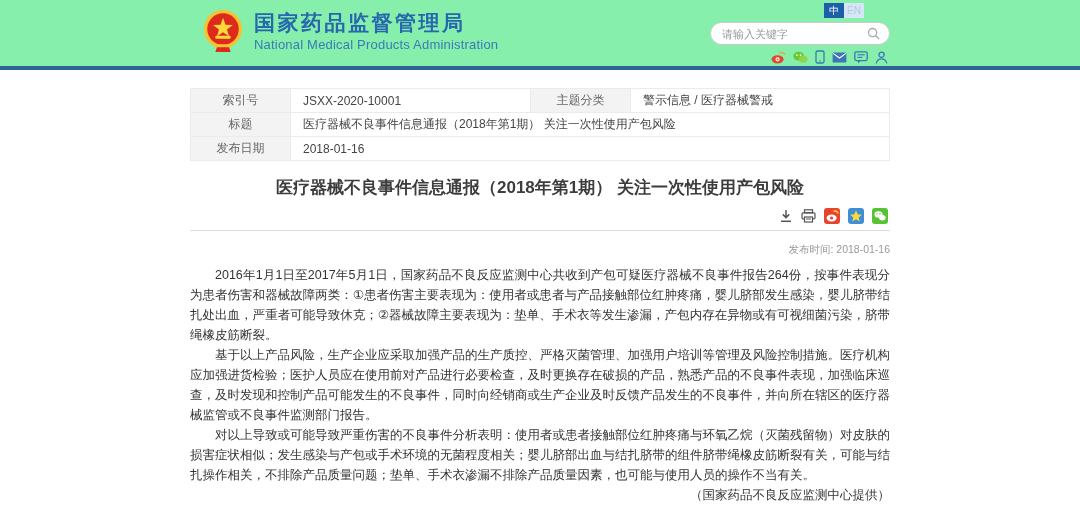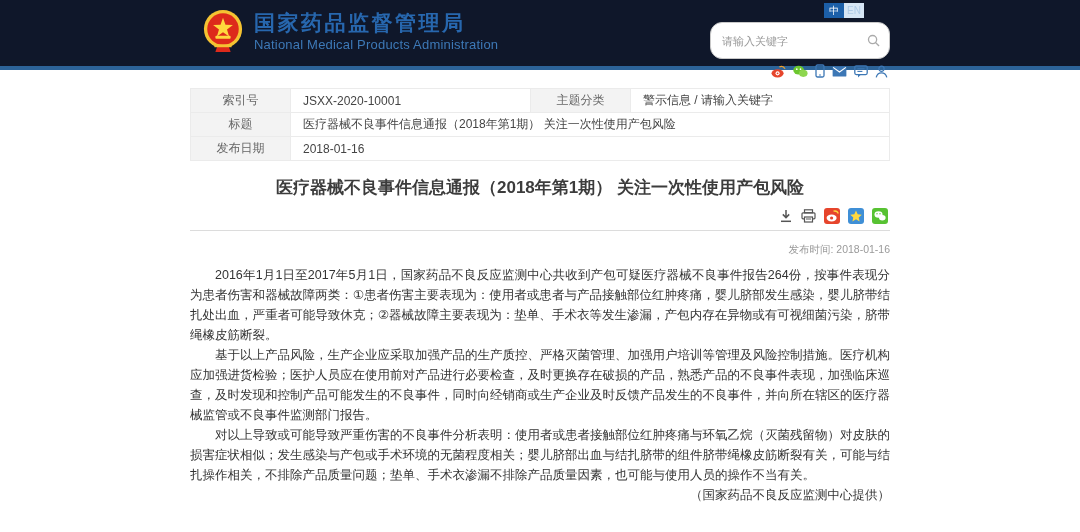--- a/index.html
+++ b/index.html
@@ -4,34 +4,34 @@
 <style>
   * { box-sizing: border-box; }
   html,body { margin:0; padding:0; }
   body {
     width:1080px; height:532px; overflow:hidden;
     background:#ffffff;
     font-family:"Liberation Sans","DejaVu Sans",sans-serif;
     -webkit-font-smoothing:antialiased;
   }
   
-  .header { height:66px; position:relative; background:#0f172a; }
+  .header { height:66px; position:relative; background:#86efac; }
   .header-inner { width:700px; height:100%; margin:0 auto; position:relative; }
   .logo-area { position:absolute; left:12px; top:8px; display:flex; align-items:center; gap:10px; }
   .emblem { width:42px; height:46px; flex:0 0 auto; }
   .site-names { display:flex; flex-direction:column; }
   .site-name-zh { font-size:21px; font-weight:bold; color:#2767ae; letter-spacing:2.5px; line-height:26px; }
   .site-name-en { font-size:13px; color:#3d79b7; letter-spacing:0.2px; margin-top:1px; }
 
   .header-right { position:absolute; right:0; top:3px; display:flex; flex-direction:column; align-items:flex-end; }
   .lang-toggle { display:flex; margin-right:26px; }
   .lang-btn { width:20px; height:15px; font-size:10px; line-height:15px; text-align:center; cursor:pointer; }
   .lang-zh { background:#1c5fa8; color:#fff; }
   .lang-en { background:#d6e6f5; color:#aecbe6; }
-  .search-box { margin-top:4px; width:180px; height:37px; border:1px solid #c9c9c9; border-radius:12px;
+  .search-box { margin-top:4px; width:180px; height:23px; border:1px solid #c9c9c9; border-radius:12px;
     display:flex; align-items:center; padding:0 9px; background:#fff; }
   .search-box input { border:none; outline:none; flex:1; font-size:11px; color:#444; background:transparent;
     font-family:"Liberation Sans","DejaVu Sans",sans-serif; }
   .search-box input::placeholder { color:#999; }
   .social-row { display:flex; align-items:center; gap:7px; margin-top:5px; margin-right:2px; }
   .social-row svg { display:block; cursor:pointer; }
 
   
   .top-blue-line { height:4px; background:#2c6398; }
 
@@ -122,21 +122,21 @@
 <div class="top-blue-line"></div>
 
 <div class="main">
 
   <table class="meta-table">
     <tbody>
         <tr>
       <td class="label col-label">索引号</td>
       <td style="width:240px;">JSXX-2020-10001</td>
       <td class="label col-label">主题分类</td>
-      <td>警示信息 / 请输入关键字</td>
+      <td>警示信息 / 医疗器械警戒</td>
     </tr>
     <tr>
       <td class="label">标题</td>
       <td colspan="3">医疗器械不良事件信息通报（2018年第1期） 关注一次性使用产包风险</td>
     </tr>
     <tr>
       <td class="label">发布日期</td>
       <td colspan="3">2018-01-16</td>
     </tr>
   </tbody>

